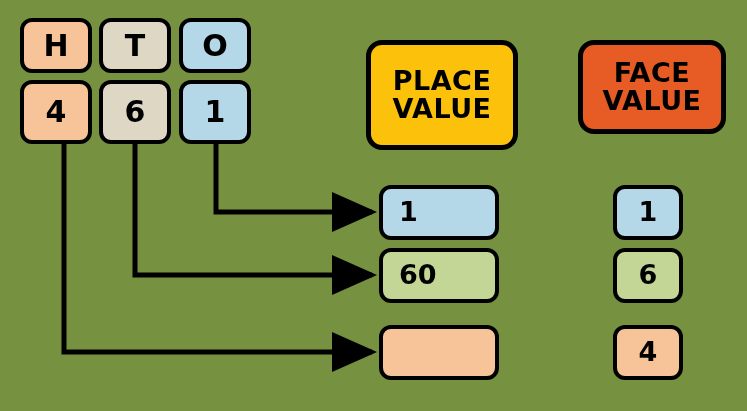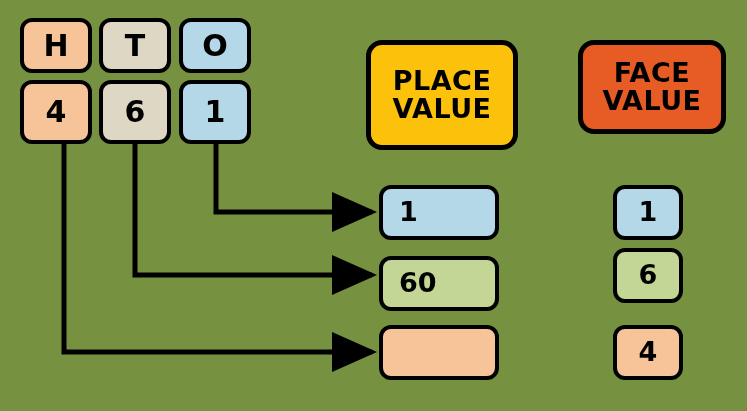--- a/index.html
+++ b/index.html
@@ -115,21 +115,21 @@
   </div>
 
   <div class="box title-card" style="left:578px; top:40px; width:148px; height:94px; background:#E65C24;">
     <span class="tline">FACE</span>
     <span class="tline">VALUE</span>
   </div>
 
   <div class="box value-box" style="left:379px; top:185px; width:120px; height:55px; background:#B4D8E7;">
     <span>1</span>
   </div>
-  <div class="box value-box" style="left:379px; top:248px; width:120px; height:55px; background:#C3D695;margin-top:8px;">
+  <div class="box value-box" style="left:379px; top:248px; width:120px; height:55px; background:#C3D695;">
     <span>60</span>
   </div>
   <div class="box value-box" style="left:379px; top:325px; width:120px; height:55px; background:#F7C49A;">
     <span></span>
   </div>
 
   <div class="box face-box" style="left:613px; top:185px; width:70px; height:55px; background:#B4D8E7;">
     <span>1</span>
   </div>
   <div class="box face-box" style="left:613px; top:248px; width:70px; height:55px; background:#C3D695;">

